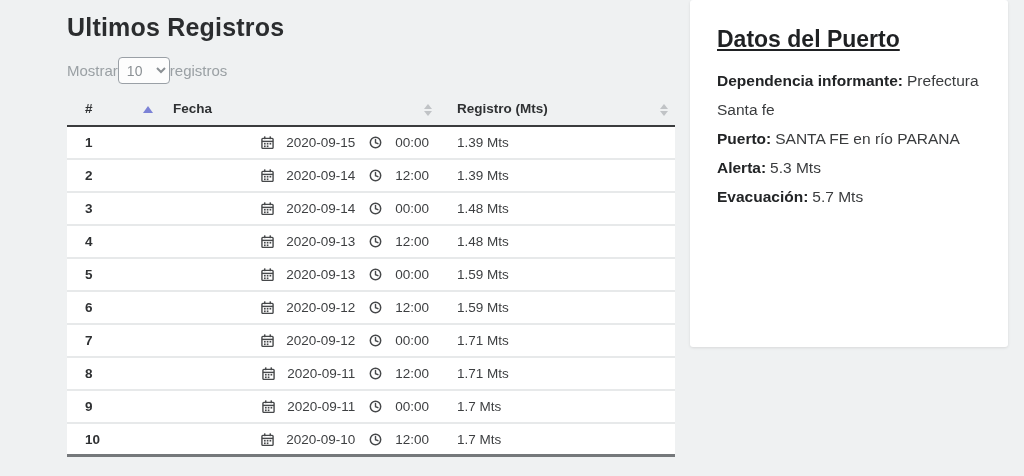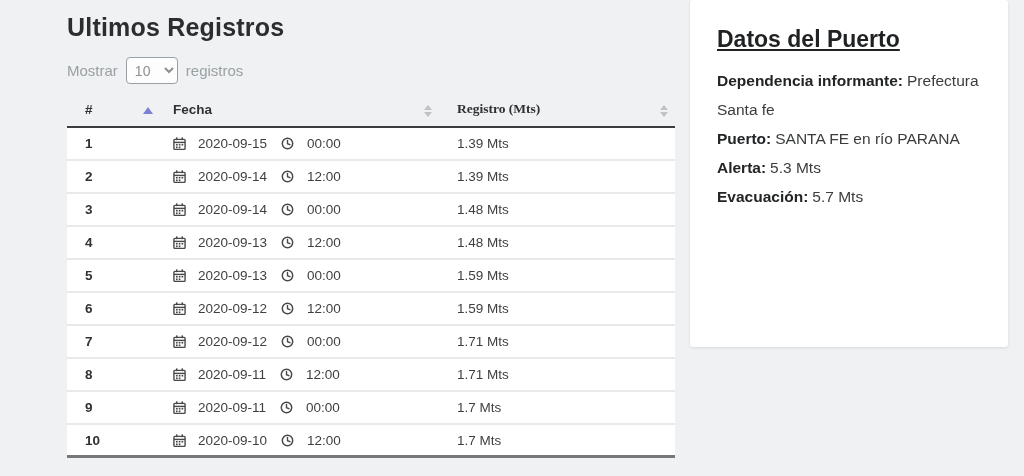--- a/index.html
+++ b/index.html
@@ -21,21 +21,20 @@
     font-size: 25px;
     font-weight: 700;
     color: #2b2d2f;
     letter-spacing: 0.2px;
   }
 
   .show-entries {
     margin-top: 15px;
     display: flex;
     align-items: center;
-    gap: 8px;
     font-size: 15px;
     color: #9aa0a4;
     height: 27px;
   }
   .show-entries select {
     width: 52px; height: 27px;
     border: 1px solid #9aa0a6;
     border-radius: 4px;
     background: #fdfdfd;
     color: #8b9094;
@@ -59,21 +58,21 @@
     font-weight: 700;
     color: #2f3133;
     padding: 6px 24px 9px 10px;
     border-bottom: 2px solid #3a3c3e;
     position: relative;
     height: 30px;
     cursor: pointer;
     background: transparent;
   }
   .records-table thead th.first { padding-left: 18px; }
-  .records-table thead th.last  { padding-left: 18px; font-family: Liberation Serif, serif; }
+  .records-table thead th.last  { padding-left: 18px; }
 
   .sort-asc {
     position: absolute; right: 10px; top: 50%;
     margin-top: -4px;
     width: 0; height: 0;
     border-left: 5px solid transparent;
     border-right: 5px solid transparent;
     border-bottom: 7px solid #7b82d6;
   }
   .sort-both {
@@ -99,21 +98,21 @@
     height: 33px;
     padding: 0 10px;
     border-bottom: 2px solid #e7e9ea;
     vertical-align: middle;
     color: #3d3f41;
   }
   .records-table tbody td.num { padding-left: 18px; font-weight: 700; color: #2f3133; }
   .records-table tbody td.val { padding-left: 18px; }
   .records-table tbody tr:last-child td { border-bottom: 3px solid #75787b; }
 
-  .date-cell { display: flex; align-items: center; gap: 12px; }
+  .date-cell { display: flex; align-items: center; gap: 12px; justify-content: flex-end; }
   .date-cell svg { flex: 0 0 auto; display: block; }
   .date-cell .t { margin-left: 1px; }
 
   
   .port-card {
     position: absolute;
     left: 690px; top: 0;
     width: 318px; height: 347px;
     background: #ffffff;
     border-radius: 3px;

